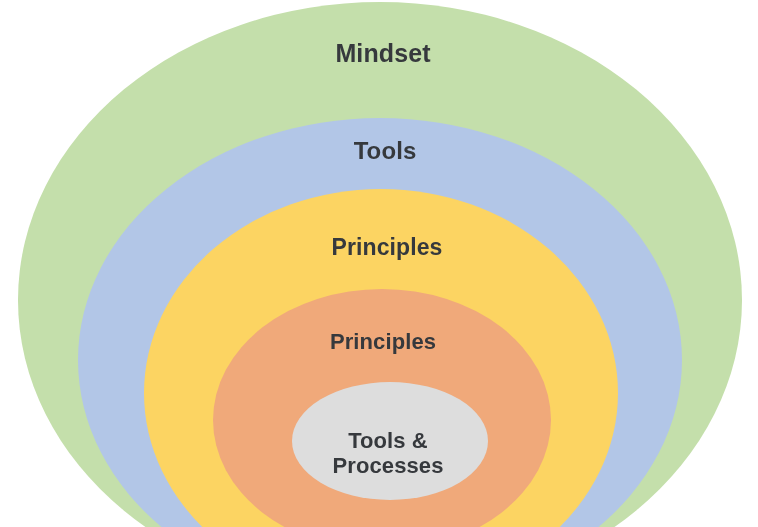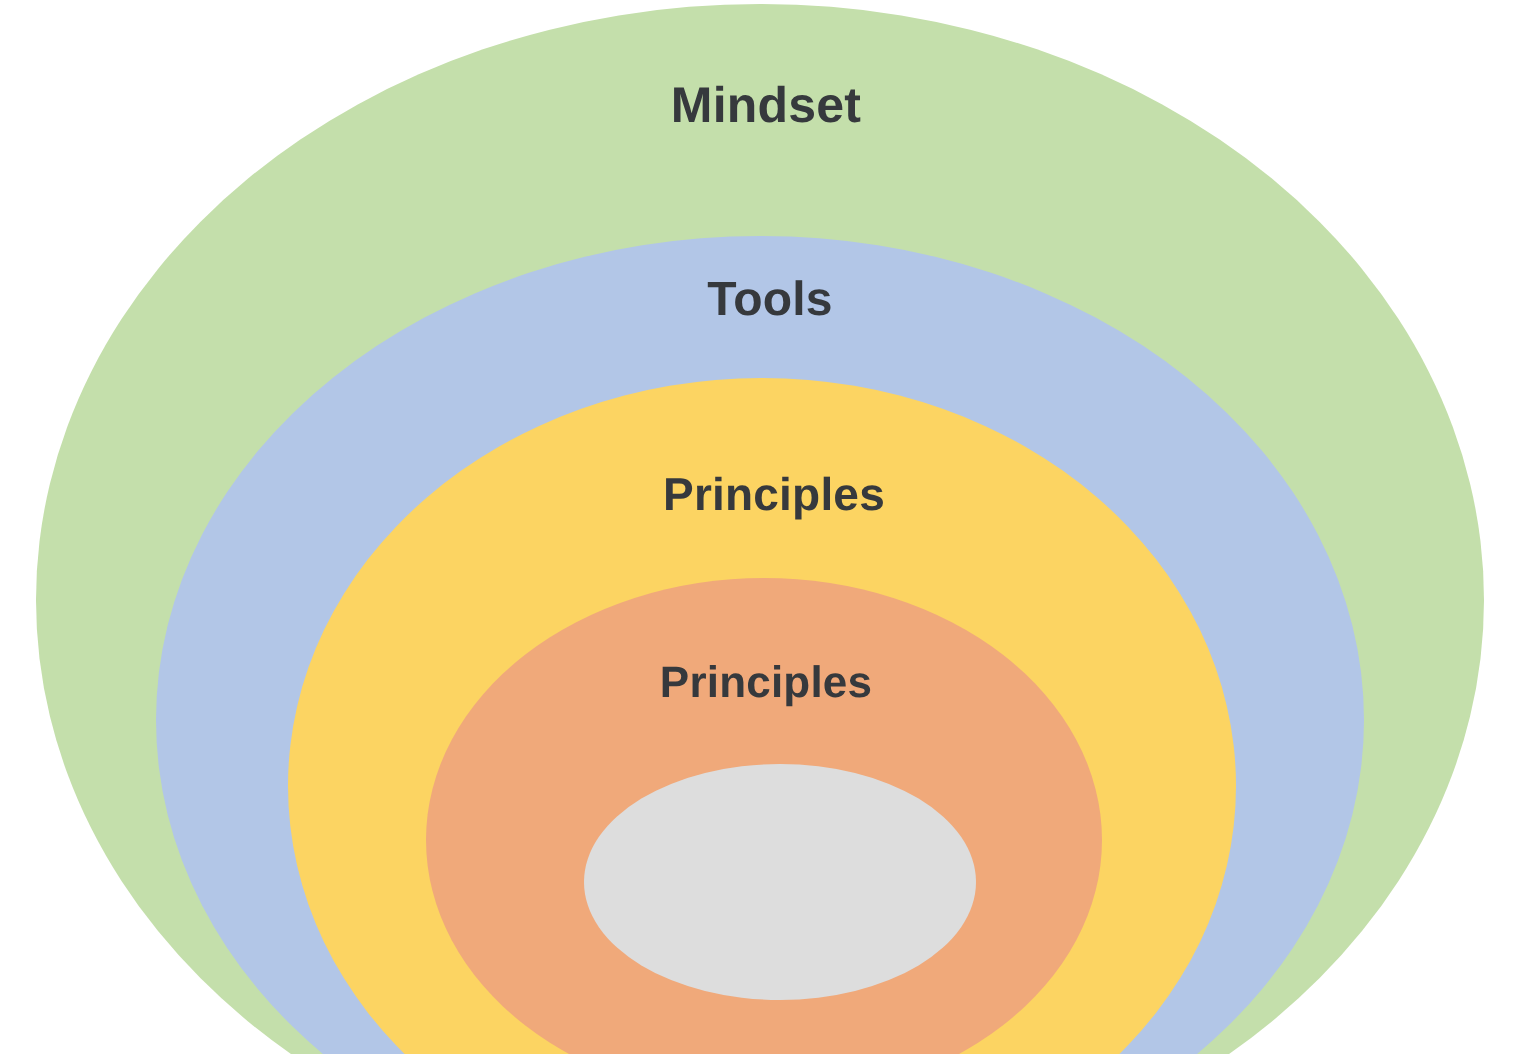--- a/index.html
+++ b/index.html
@@ -56,14 +56,16 @@
     <ellipse class="ell" id="ell-1" cx="380" cy="360" rx="302" ry="242" fill="#b2c6e7"></ellipse>
     <ellipse class="ell" id="ell-2" cx="381" cy="393" rx="237" ry="204" fill="#fcd462"></ellipse>
     <ellipse class="ell" id="ell-3" cx="382" cy="420" rx="169" ry="131" fill="#f0a97a"></ellipse>
     <ellipse class="ell" id="ell-4" cx="390" cy="441" rx="98" ry="59" fill="#dddddd"></ellipse>
   </svg>
 
   <div class="layer-label l-mindset" id="lbl-0" style="left: 383px; top: 53px; color: rgb(54, 57, 61);">Mindset</div>
   <div class="layer-label l-values" id="lbl-1" style="left: 385px; top: 151px; color: rgb(54, 57, 61);">Tools</div>
   <div class="layer-label l-principles" id="lbl-2" style="left: 387px; top: 248px; color: rgb(54, 57, 61);">Principles</div>
   <div class="layer-label l-practices" id="lbl-3" style="left: 383px; top: 342px; color: rgb(54, 57, 61);">Principles</div>
+  <div class="layer-label l-tools" id="lbl-4" style="left: 388px; top: 454px; color: rgb(54, 57, 61);">Tools &amp;
+Processes</div>
 
 </div>
 
 </body></html>

